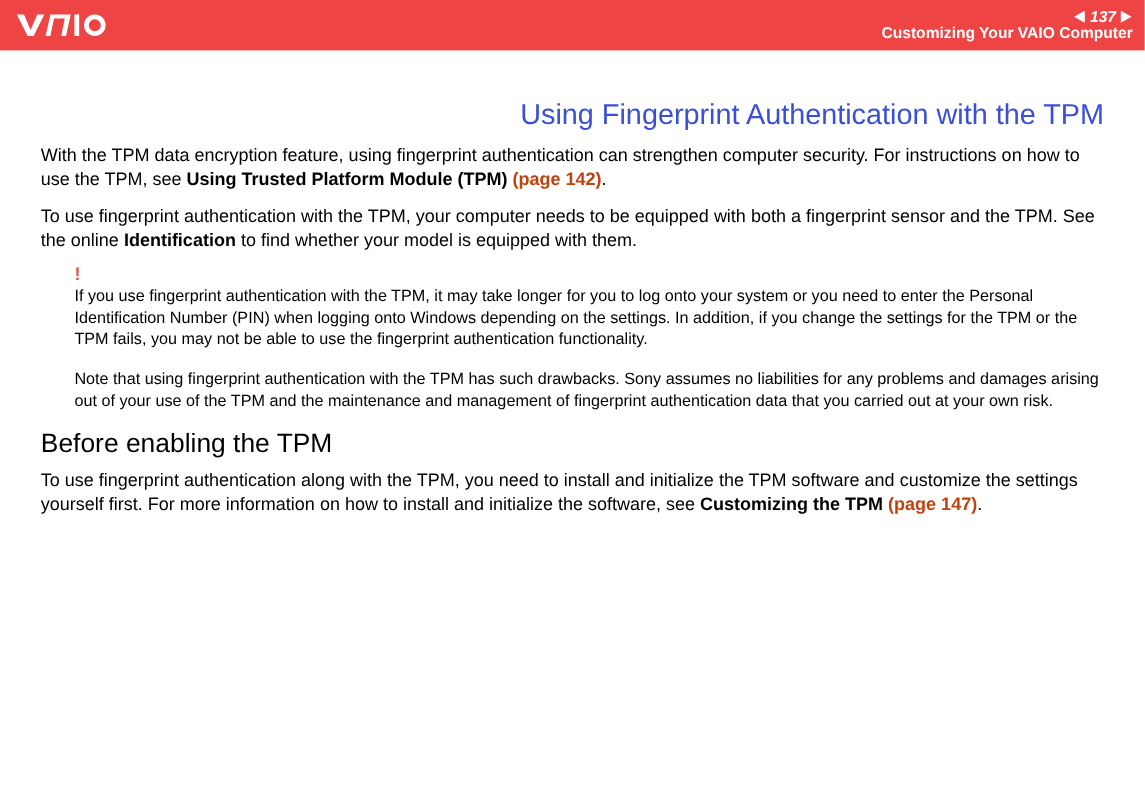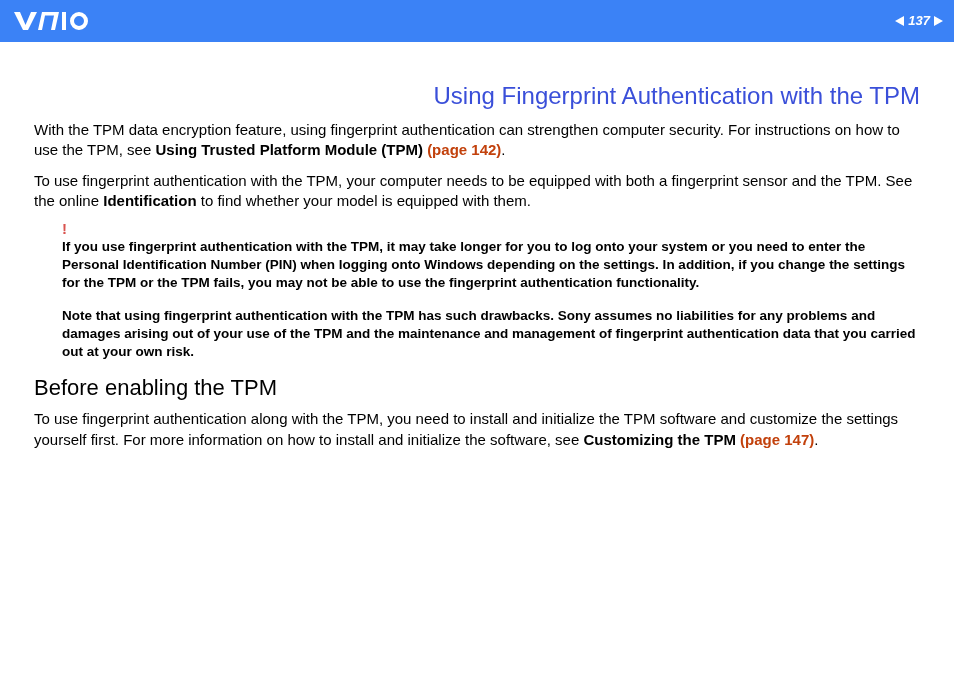--- a/index.html
+++ b/index.html
@@ -1,20 +1,20 @@
 <!DOCTYPE html>
 <html><head>
 <meta charset="utf-8">
 <style>
   * { box-sizing: border-box; margin: 0; padding: 0; }
   html, body { width: 954px; height: 674px; font-family: Arial, Helvetica, sans-serif; background: #fff; }
   .header {
     width: 100%;
     height: 42px;
-    background: #3b82f6;
+    background: #ef4444;
     color: #fff;
     display: flex;
     align-items: center;
     justify-content: space-between;
     padding: 0 10px 0 14px;
   }
   .logo {
     display: flex;
     align-items: center;
     height: 100%;
@@ -73,21 +73,20 @@
     position: relative;
     left: 0;
     line-height: 1;
     margin-bottom: 2px;
   }
   .note-text {
     font-size: 13.5px;
     line-height: 1.35;
     color: #000;
     font-family: Arial, Helvetica, sans-serif;
-    font-weight: bold;
   }
   .note-text + .note-text { margin-top: 14px; }
   h2.subtitle {
     font-weight: 400;
     font-size: 22px;
     color: #000;
     margin-top: 10px;
     margin-bottom: 8px;
   }
 </style>
@@ -110,20 +109,21 @@
             <polygon points="10,1 10,11 1,6" fill="#fff"></polygon>
           </svg>
       </span>
       <span>137</span>
       <span class="arrow">
         <svg width="12" height="12" viewBox="0 0 12 12">
             <polygon points="2,1 2,11 11,6" fill="#fff"></polygon>
           </svg>
       </span>
     </div>
+    <div class="breadcrumb">Customizing Your VAIO Computer</div>
   </div>
 </div>
 
 <div class="content">
   <h1 class="title">Using Fingerprint Authentication with the TPM</h1>
 
   <p class="body">
     <span>With the TPM data encryption feature, using fingerprint authentication can strengthen computer security. For instructions on how to use the TPM, see </span><span class="bold">Using Trusted Platform Module (TPM) </span><span class="link">(page 142)</span><span>.</span>
   </p>
 

